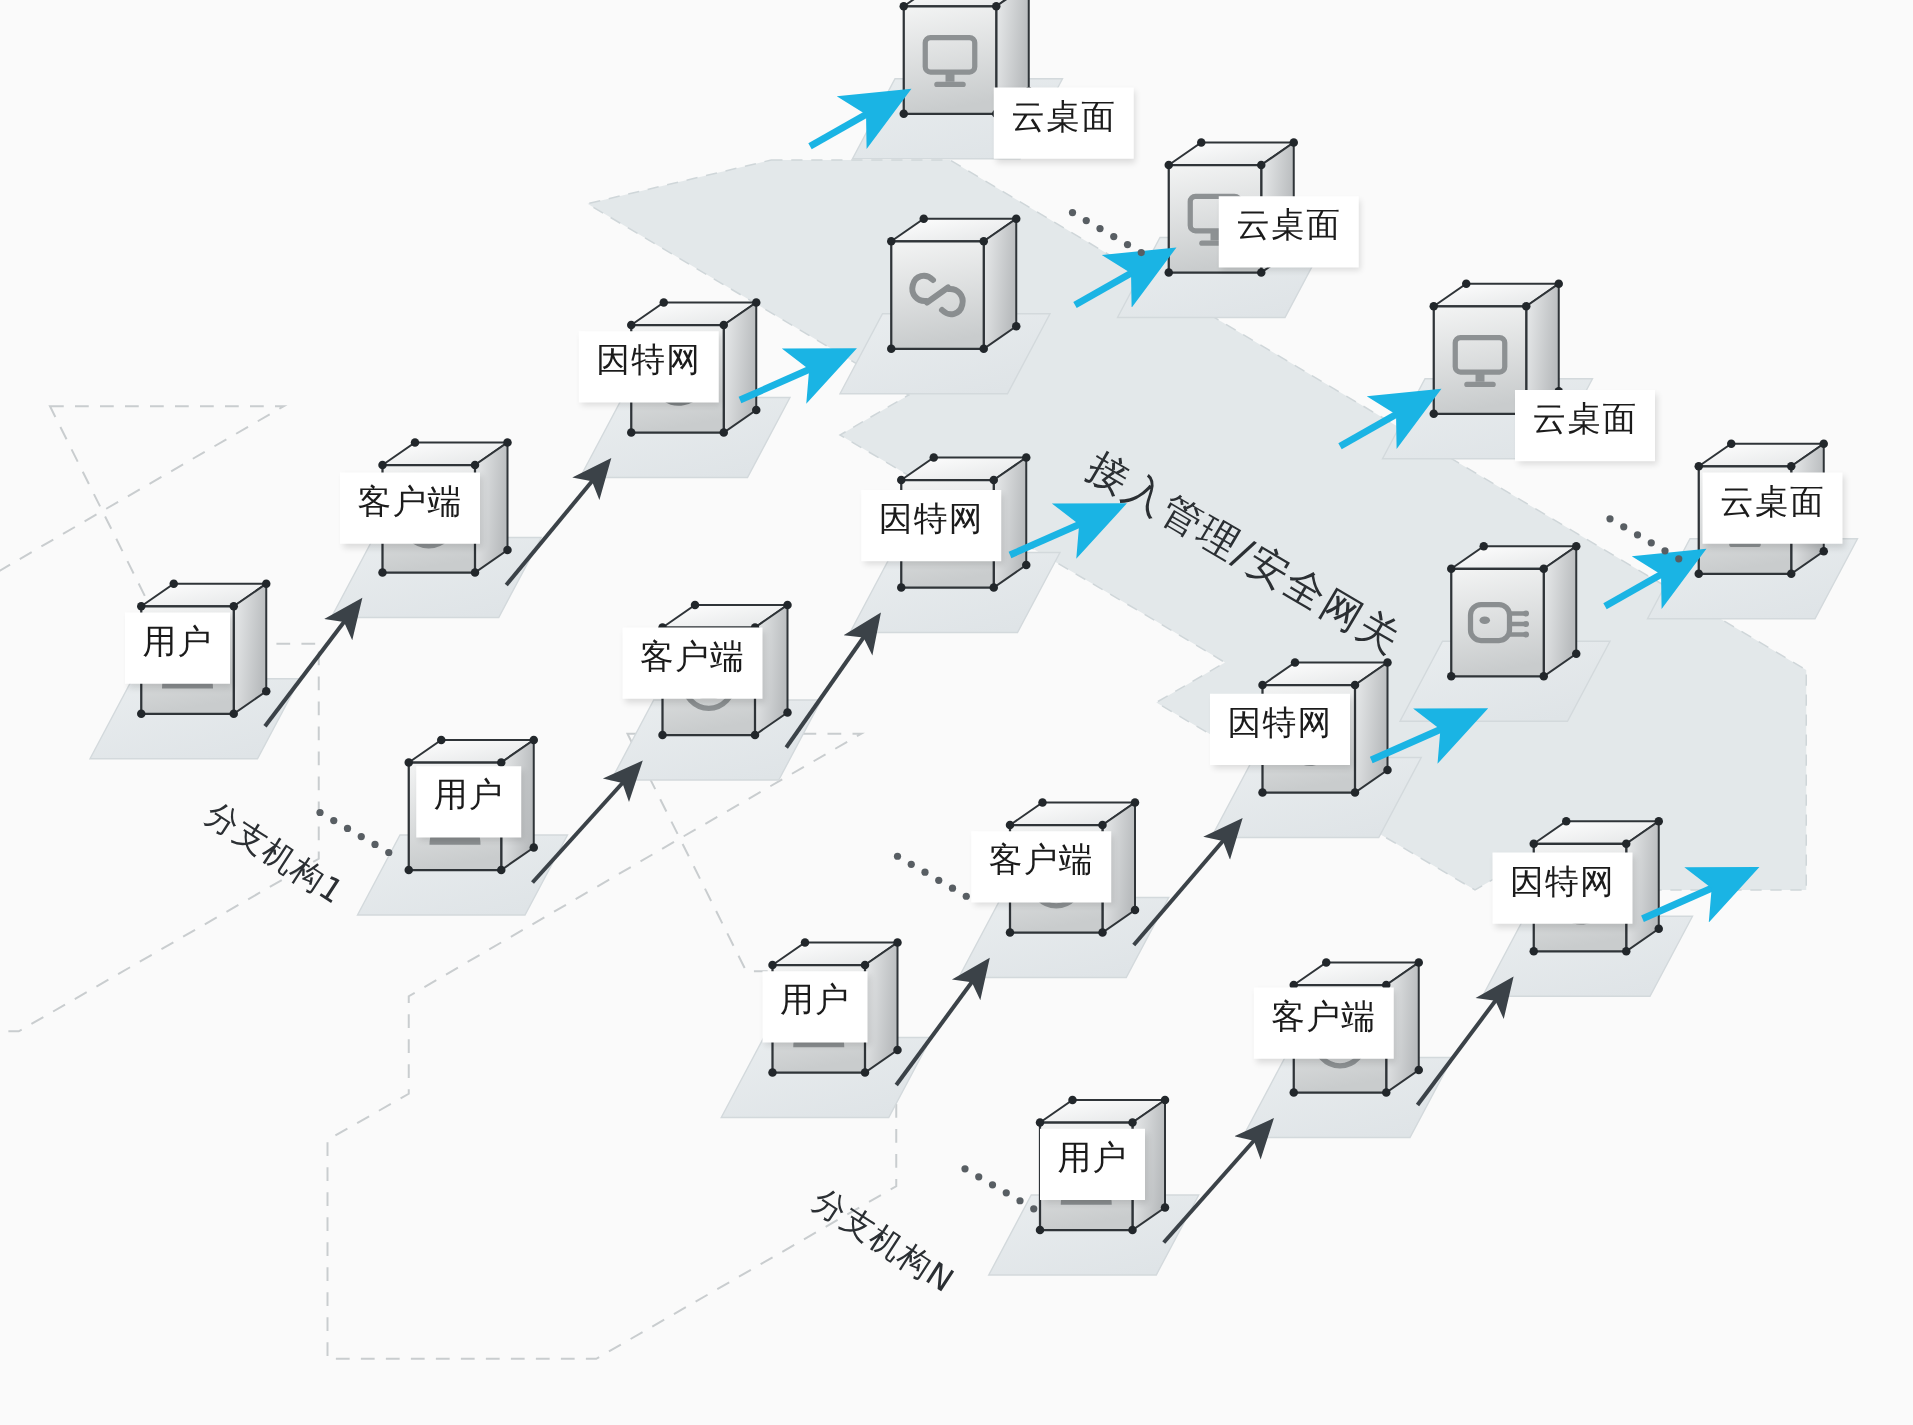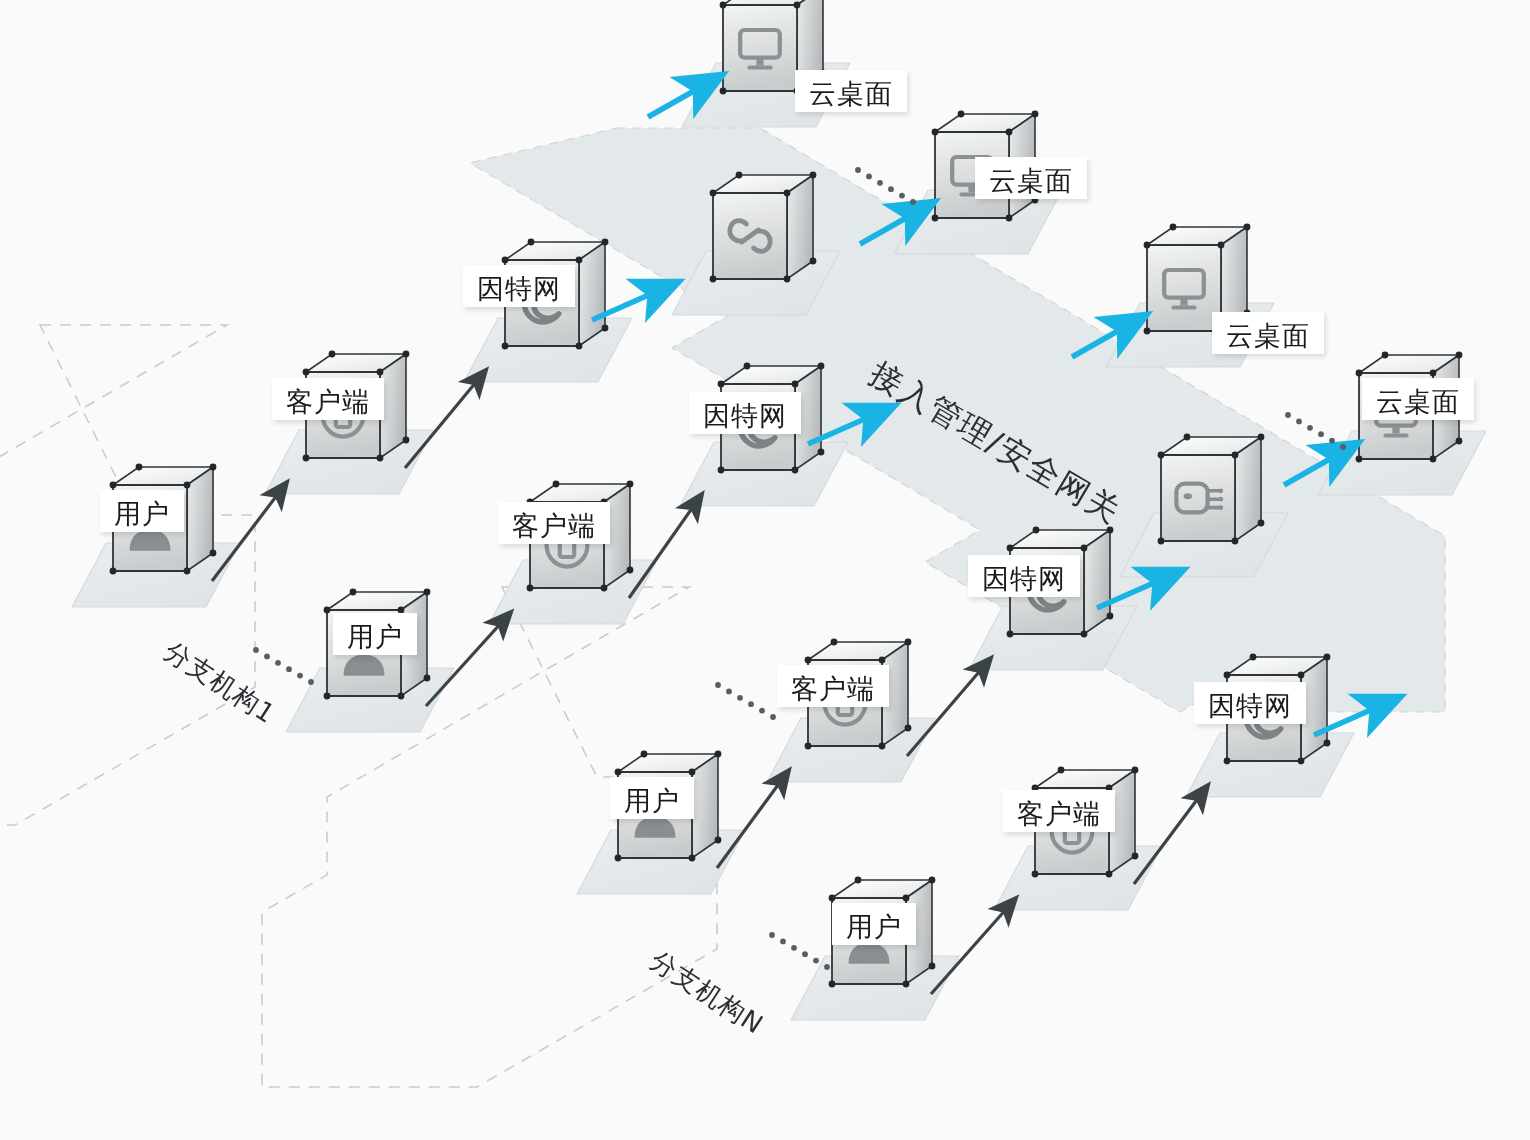--- a/index.html
+++ b/index.html
@@ -11,21 +11,21 @@
     position:relative;
   }
   #stage{position:absolute;left:0;top:0;width:1530px;height:1140px;}
   svg#scene{position:absolute;left:0;top:0;width:1530px;height:1140px;}
   .lbl{
     position:absolute;
     background:#ffffff;
     color:#1b1b1b;
     font-size:27px;
     line-height:1;
-    padding:10px 14px 5px 14px;
+    padding:10px 14px 20px 14px;
     white-space:nowrap;
     box-shadow:2px 3px 5px rgba(0,0,0,.12);
     letter-spacing:1px;
   }
 </style>
 </head>
 <body>
 
 <div id="stage">
 

